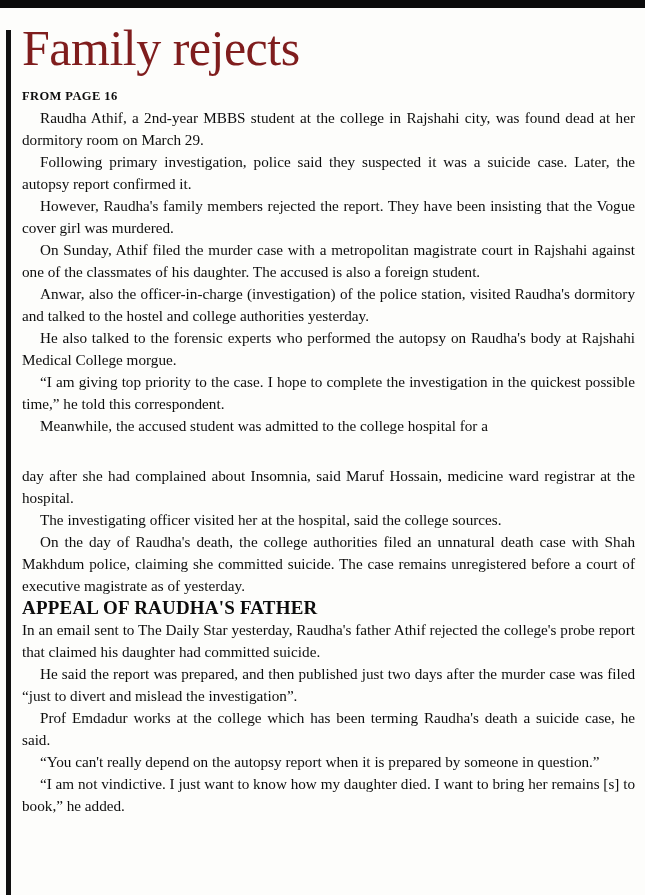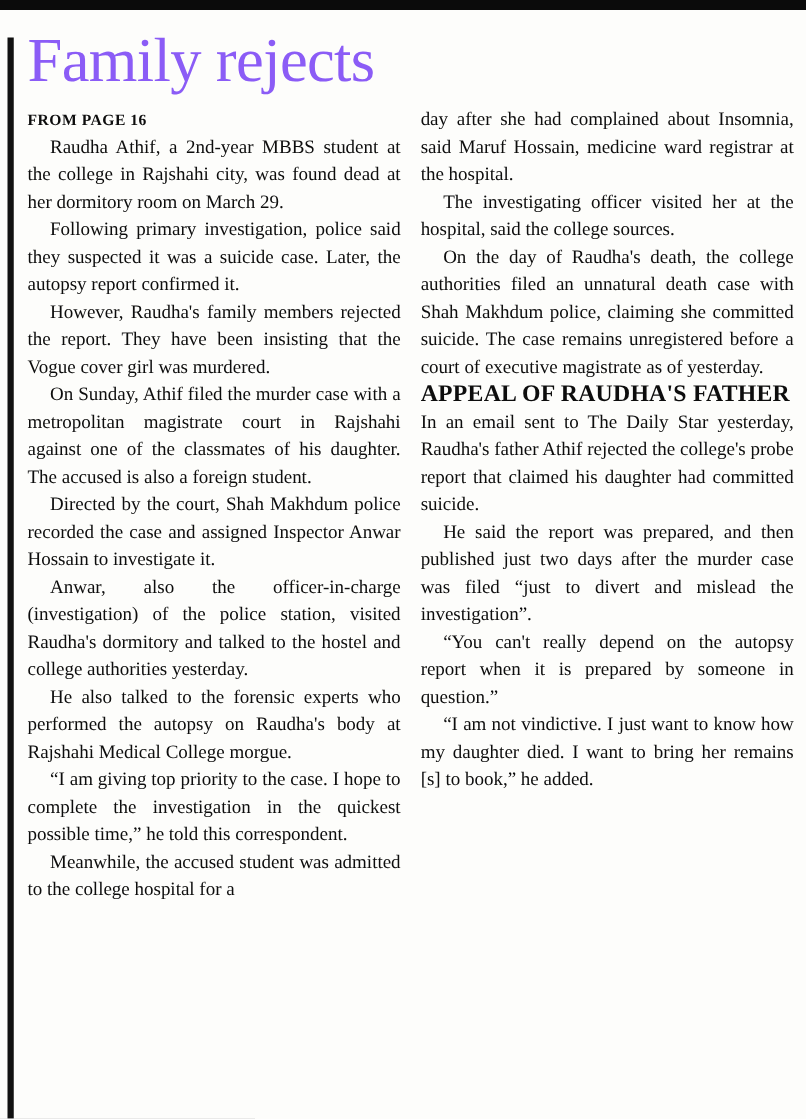--- a/index.html
+++ b/index.html
@@ -38,25 +38,26 @@
     top: 22px;
     left: 22px;
     right: 10px;
   }
   .headline {
     font-size: 50px;
     font-weight: 400;
     letter-spacing: -0.5px;
     line-height: 1.05;
     margin: 0 0 10px 0;
-    color: #8b5cf6;
+    color: #7f1d1d;
   }
   .columns {
     display: flex;
-    gap: 16px;
+    gap: 28px;
+    flex-direction: column;
   }
   .col {
     flex: 1 1 0;
     text-align: justify;
     font-size: 15.2px;
     line-height: 22px;
   }
   .kicker {
     font-weight: 700;
     font-size: 12.5px;
@@ -90,33 +91,33 @@
     <h1 class="headline">Family rejects</h1>
 
     <div class="columns">
 
       <div class="col">
         <p class="kicker">FROM PAGE 16</p>
         <p class="indent">Raudha Athif, a 2nd-year MBBS student at the college in Rajshahi city, was found dead at her dormitory room on March 29.</p>
         <p class="indent">Following primary investigation, police said they suspected it was a suicide case. Later, the autopsy report confirmed it.</p>
         <p class="indent">However, Raudha's family members rejected the report. They have been insisting that the Vogue cover girl was murdered.</p>
         <p class="indent">On Sunday, Athif filed the murder case with a metropolitan magistrate court in Rajshahi against one of the classmates of his daughter. The accused is also a foreign student.</p>
-        <p class="indent">Directed by the court, Shah Makhdum police recorded the case and assigned Inspector Anwar Hossain to investigate it.</p>
         <p class="indent">Anwar, also the officer-in-charge (investigation) of the police station, visited Raudha's dormitory and talked to the hostel and college authorities yesterday.</p>
         <p class="indent">He also talked to the forensic experts who performed the autopsy on Raudha's body at Rajshahi Medical College morgue.</p>
         <p class="indent">“I am giving top priority to the case. I hope to complete the investigation in the quickest possible time,” he told this correspondent.</p>
         <p class="indent">Meanwhile, the accused student was admitted to the college hospital for a</p>
       </div>
 
       <div class="col">
         <p>day after she had complained about Insomnia, said Maruf Hossain, medicine ward registrar at the hospital.</p>
         <p class="indent">The investigating officer visited her at the hospital, said the college sources.</p>
         <p class="indent">On the day of Raudha's death, the college authorities filed an unnatural death case with Shah Makhdum police, claiming she committed suicide. The case remains unregistered before a court of executive magistrate as of yesterday.</p>
         <h3 class="subhead">APPEAL OF RAUDHA'S FATHER</h3>
         <p>In an email sent to The Daily Star yesterday, Raudha's father Athif rejected the college's probe report that claimed his daughter had committed suicide.</p>
         <p class="indent">He said the report was prepared, and then published just two days after the murder case was filed “just to divert and mislead the investigation”.</p>
+        <p class="indent">Prof Emdadur works at the college which has been terming Raudha's death a suicide case, he said.</p>
         <p class="indent">“You can't really depend on the autopsy report when it is prepared by someone in question.”</p>
         <p class="indent">“I am not vindictive. I just want to know how my daughter died. I want to bring her remains [s] to book,” he added.</p>
       </div>
 
     </div>
   </div>
 </div>
 
 </body></html>

